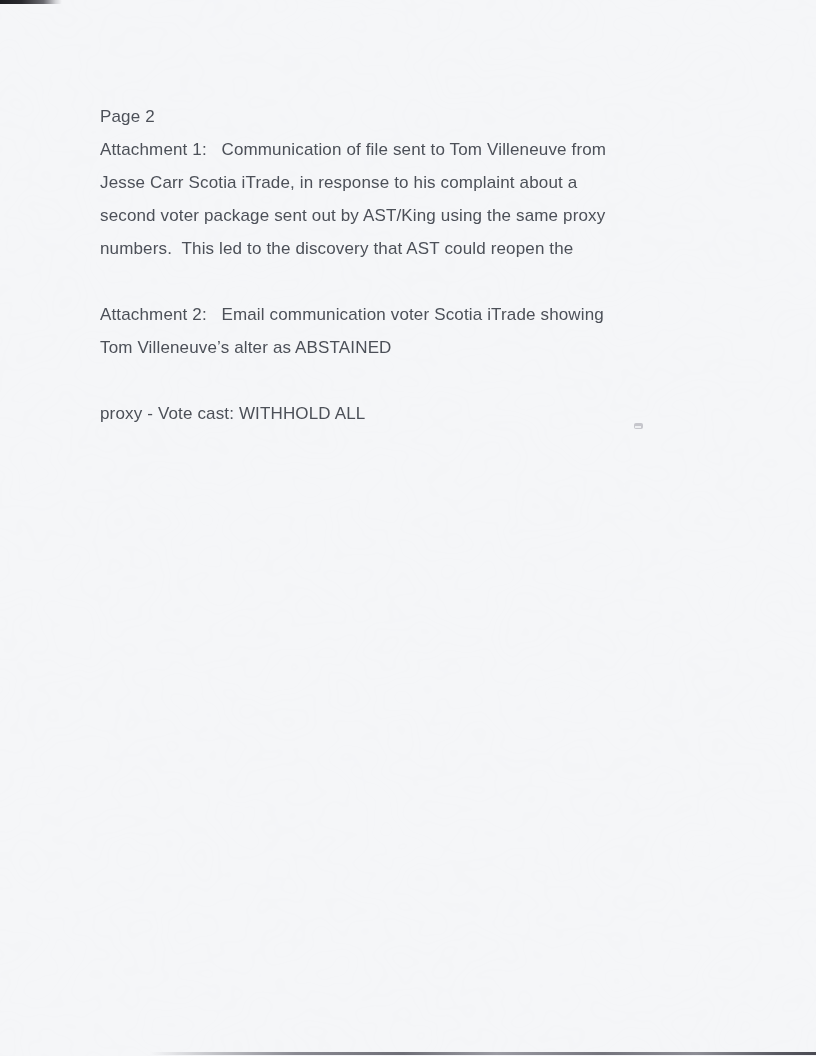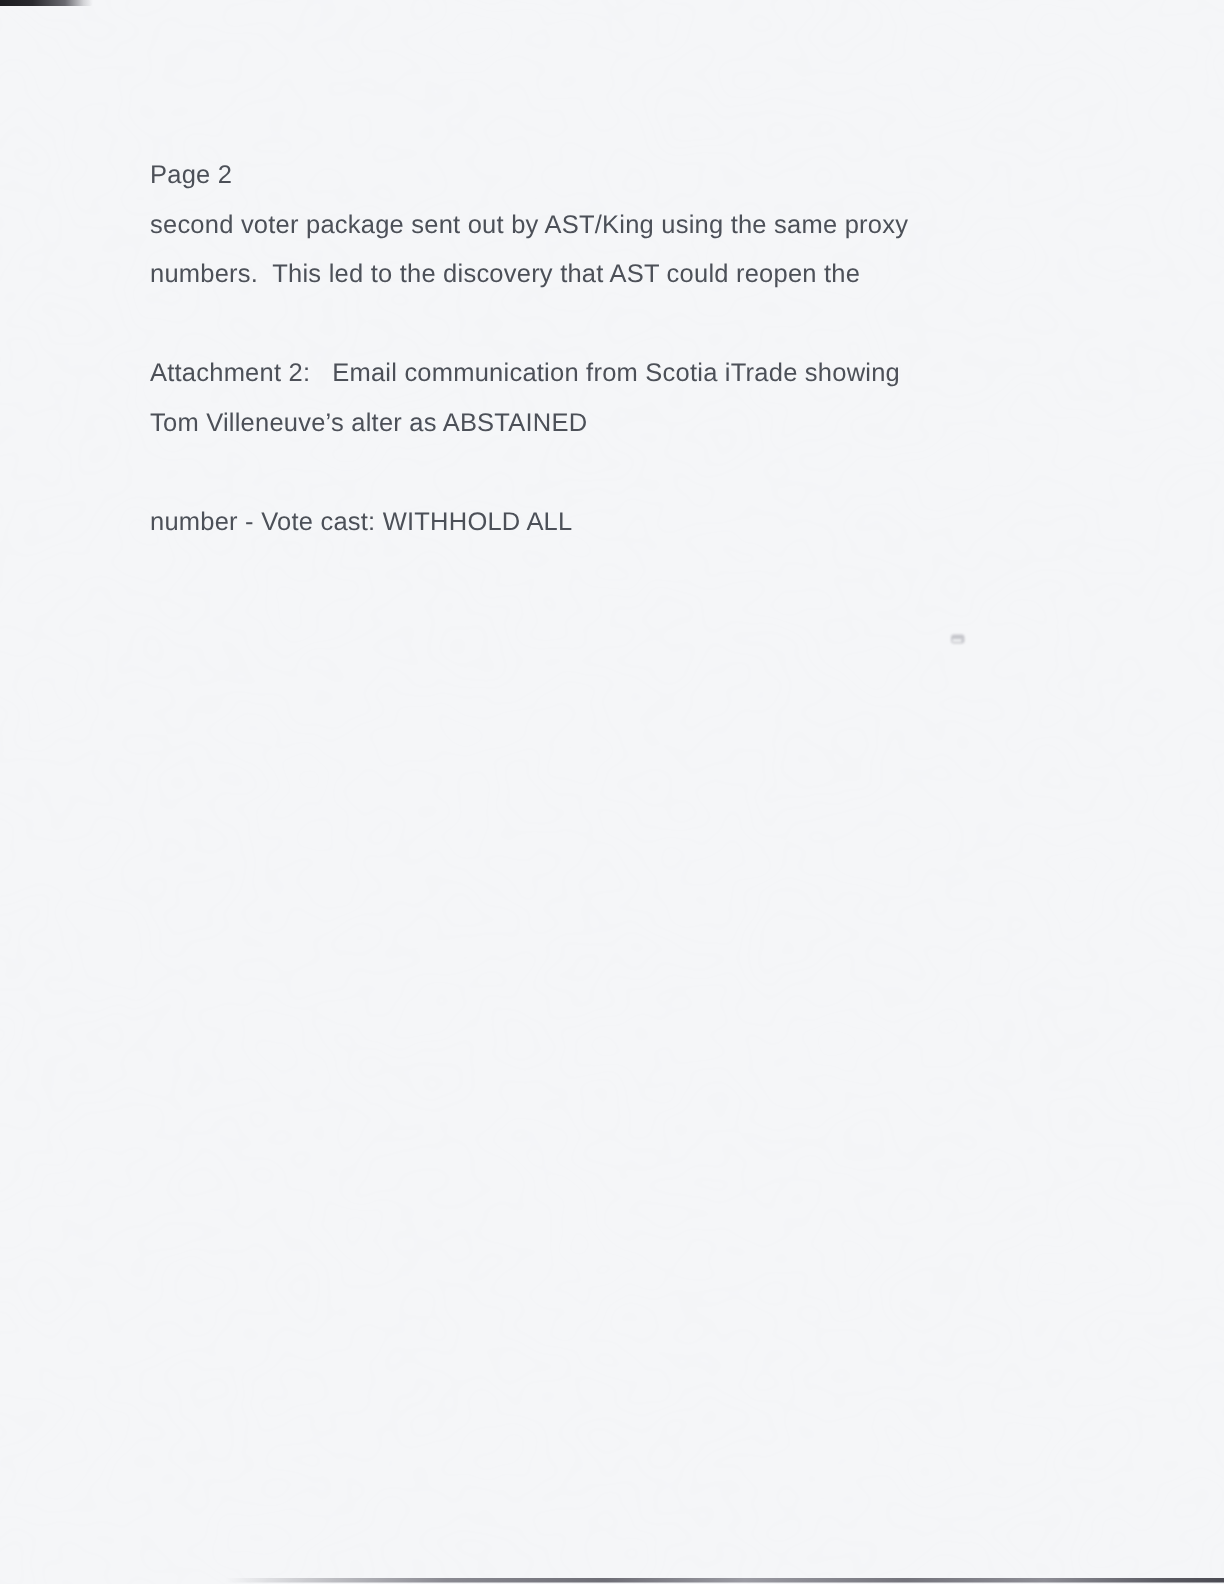--- a/index.html
+++ b/index.html
@@ -102,31 +102,33 @@
     </filter>
     <rect width="816" height="1056" filter="url(#paperNoise)"></rect>
   </svg>
 
   <div class="scan-bar-top"></div>
 
   <div class="content">
     <div class="line">Page 2</div>
 
     <div class="para">
+      <div class="line">Attachment 1:   Communication of file sent to Tom Villeneuve from</div>
+      <div class="line">Jesse Carr Scotia iTrade, in response to his complaint about a</div>
       <div class="line">second voter package sent out by AST/King using the same proxy</div>
       <div class="line">numbers.  This led to the discovery that AST could reopen the</div>
     </div>
 
     <div class="para">
-      <div class="line">Attachment 2:   Email communication from Scotia iTrade showing</div>
+      <div class="line">Attachment 2:   Email communication voter Scotia iTrade showing</div>
       <div class="line">Tom Villeneuve’s alter as ABSTAINED</div>
     </div>
 
     <div class="para">
-      <div class="line">number - Vote cast: WITHHOLD ALL</div>
+      <div class="line">proxy - Vote cast: WITHHOLD ALL</div>
     </div>
   </div>
 
   <div class="smudge"></div>
 
   <div class="scan-bar-bottom"></div>
 
 </div>
 
 </body></html>

